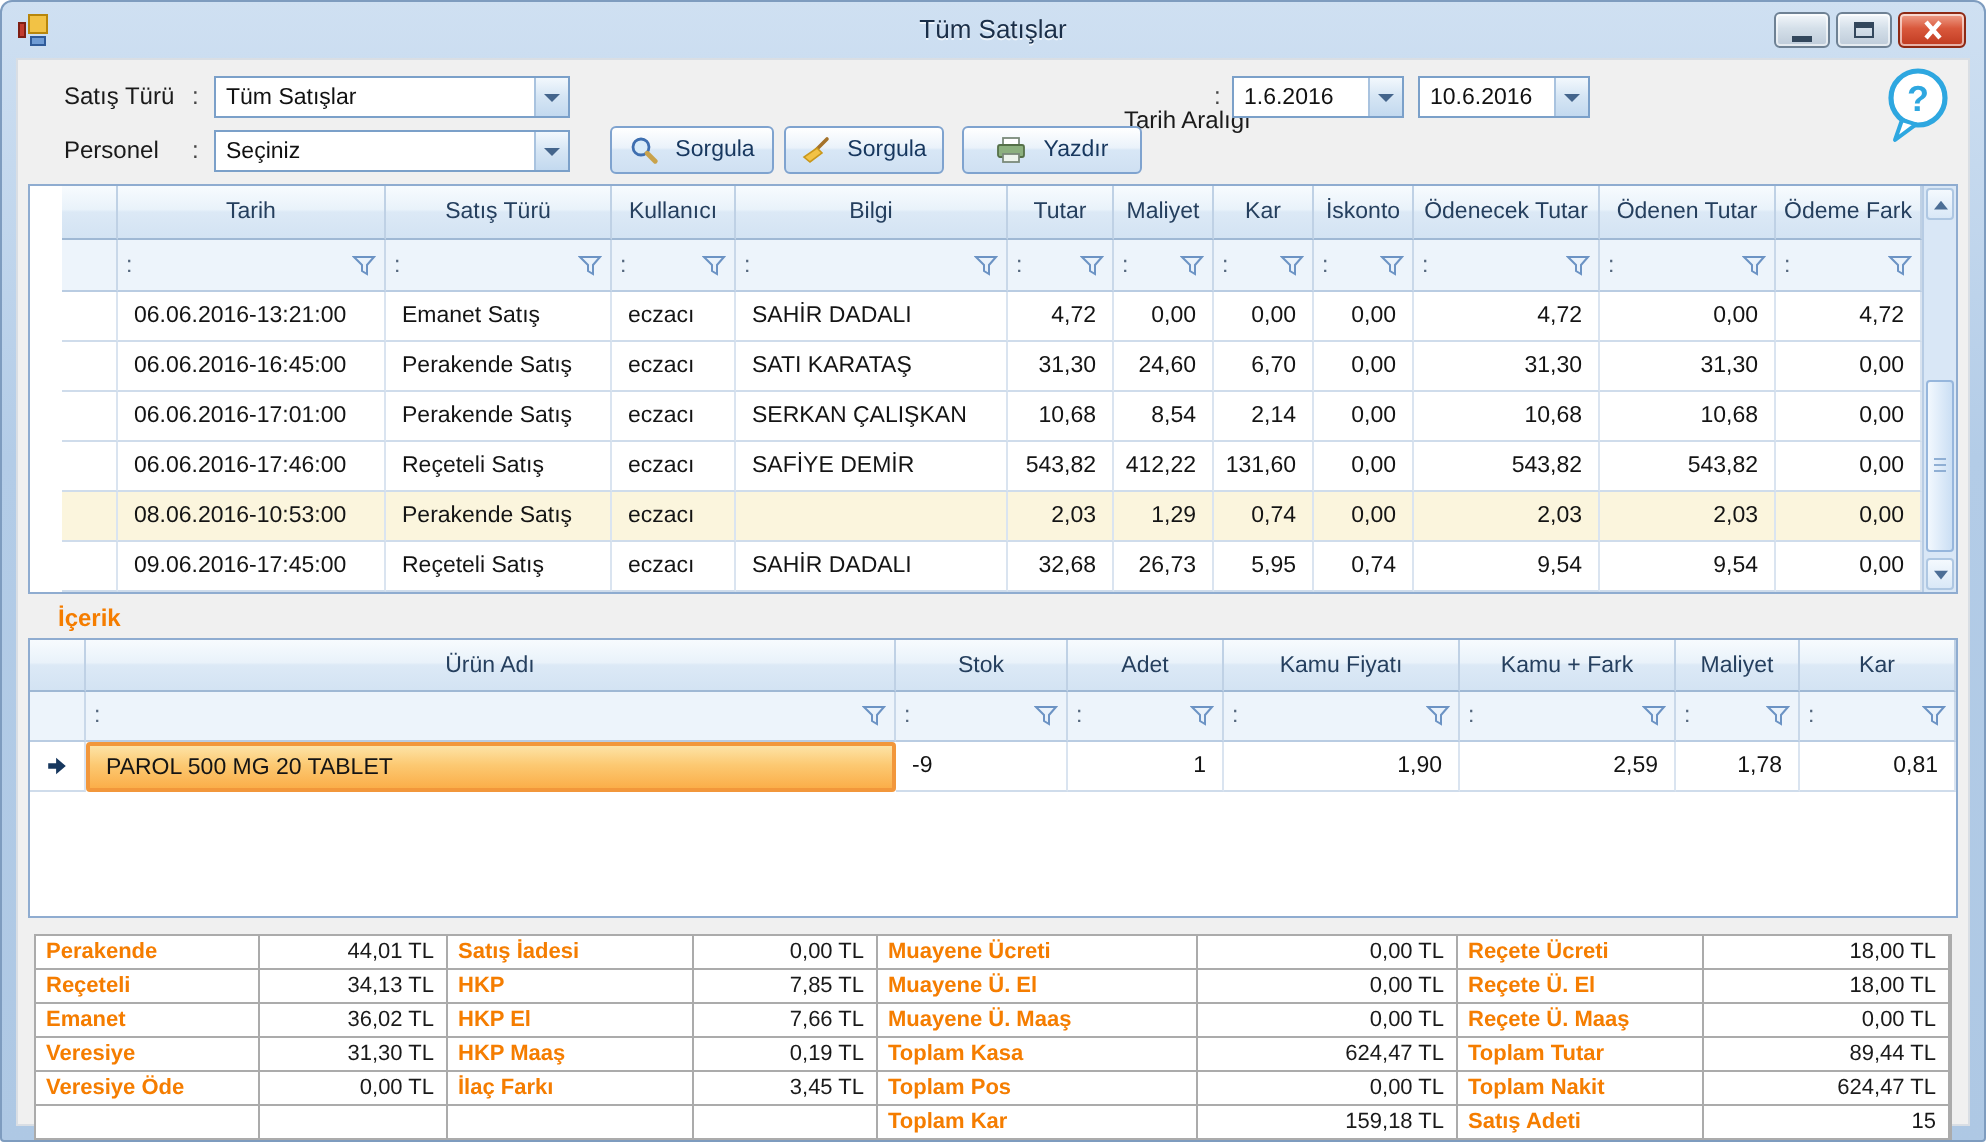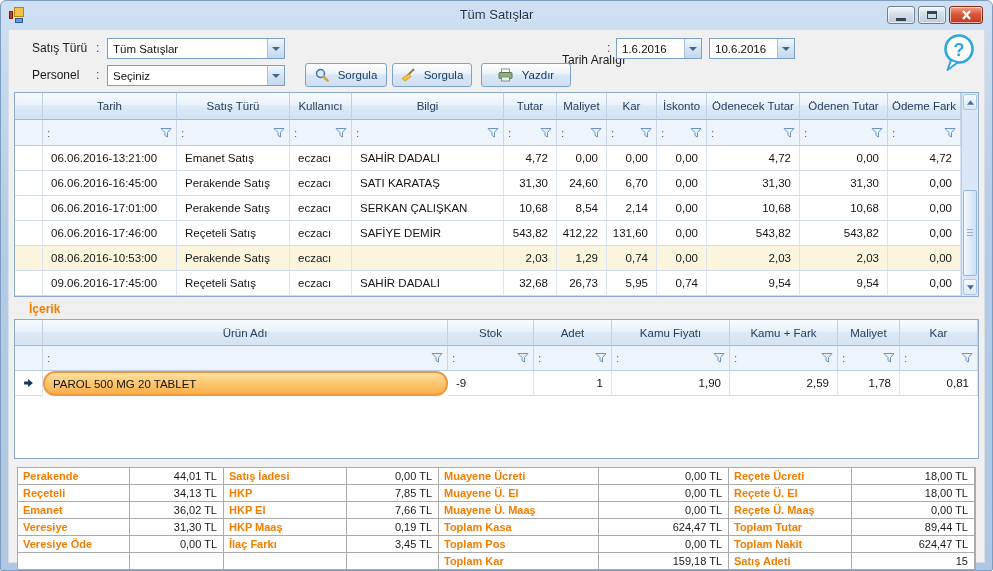--- a/index.html
+++ b/index.html
@@ -35,39 +35,39 @@
   .toolbtn { position: absolute; top: 33px; height: 24px; border: 1px solid #7FA3CF; border-radius: 3px;
     background: linear-gradient(#FFFFFF, #EAF2FA 45%, #D8E7F6 50%, #CFE0F2); display: flex; align-items: center; justify-content: center; gap: 9px;
     font-size: 11.5px; color: #17375E; cursor: default; }
   .help { position: absolute; right: 6px; top: 3px; }
 
   
   .panel { position: relative; background: #fff; border: 1px solid #8FACD0; }
   .sales-panel { margin: 4px 5px 0; height: 205px; }
   .sgrid { display: grid; margin-right: 17px; height: 203px;
     grid-template-columns: 28px 134px 113px 62px 1fr 53px 50px 50px 50px 93px 88px 73px;
-    grid-template-rows: 27px 26px repeat(6, 25px); font-size: 11.5px; }
+    grid-template-rows: 27px 26px repeat(6, 25px); font-size: 11.5px; padding-left: 16px; }
   .icerik-panel { margin: 0 5px; height: 140px; }
   .igrid { display: grid; height: 138px;
     grid-template-columns: 28px 1fr 86px 78px 118px 108px 62px 78px;
     grid-template-rows: 26px 25px 25px 1fr; font-size: 11.5px; }
 
   .g-h { background: linear-gradient(#F7FBFE, #E9F2FA 45%, #DCE9F6 50%, #D3E3F3); border-right: 1px solid #BFD1E5; border-bottom: 1px solid #9FB8D4;
     display: flex; align-items: center; justify-content: center; color: #253F5E; white-space: nowrap; overflow: hidden; }
   .g-f { background: #EDF4FB; border-right: 1px solid #C9D8E9; border-bottom: 1px solid #B9CCE2;
     display: flex; align-items: center; justify-content: space-between; padding: 0 4px; color: #55687E; }
   .fn { width: 12px; height: 10px; fill: #E9F2FB; stroke: #6C93C4; stroke-width: 1; }
   .g-c { background: #fff; border-right: 1px solid #DAE4F0; border-bottom: 1px solid #CFDCEB;
     display: flex; align-items: center; padding: 0 8px; color: #141414; white-space: nowrap; overflow: hidden; }
   .g-c.ar { justify-content: flex-end; }
   .trow { display: contents; }
   .trow.yellow .g-c { background: #FBF5DD; }
   .cur { width: 11px; height: 10px; fill: #17375E; }
   .icell-sel { justify-content: center; padding: 0; }
-  .icell-hl { background: linear-gradient(#FDE3A6, #FCC972 45%, #FBAE49) !important; border: 2px solid #F2973B; border-radius: 12px; font-weight: 400; }
+  .icell-hl { background: linear-gradient(#FDE3A6, #FCC972 45%, #FBAE49) !important; border: 2px solid #F2973B; border-radius: 2px; font-weight: 400; }
   .ifiller { grid-column: 1 / -1; background: #fff; }
 
   
   .vscroll { position: absolute; right: 0; top: 0; bottom: 0; width: 17px; background: #D9E7F6; border-left: 1px solid #B7CCE4; }
   .sbtn { position: absolute; left: 1px; right: 1px; height: 16px; border-radius: 2px; background: linear-gradient(#F4F9FE, #D9E8F7); border: 1px solid #AEC7E2; display: flex; align-items: center; justify-content: center; }
   .sbtn.up { top: 1px; } .sbtn.down { bottom: 1px; }
   .tri { width: 7px; height: 5px; fill: #4C6E96; }
   .sthumb { position: absolute; left: 1px; right: 1px; top: 48%; height: 42%; border: 1px solid #96B6DC; border-radius: 2px;
     background: linear-gradient(90deg, #F2F8FE, #CBDFF4); }
   .grip { position: absolute; left: 3px; right: 3px; top: 50%; margin-top: -4px; height: 8px;

